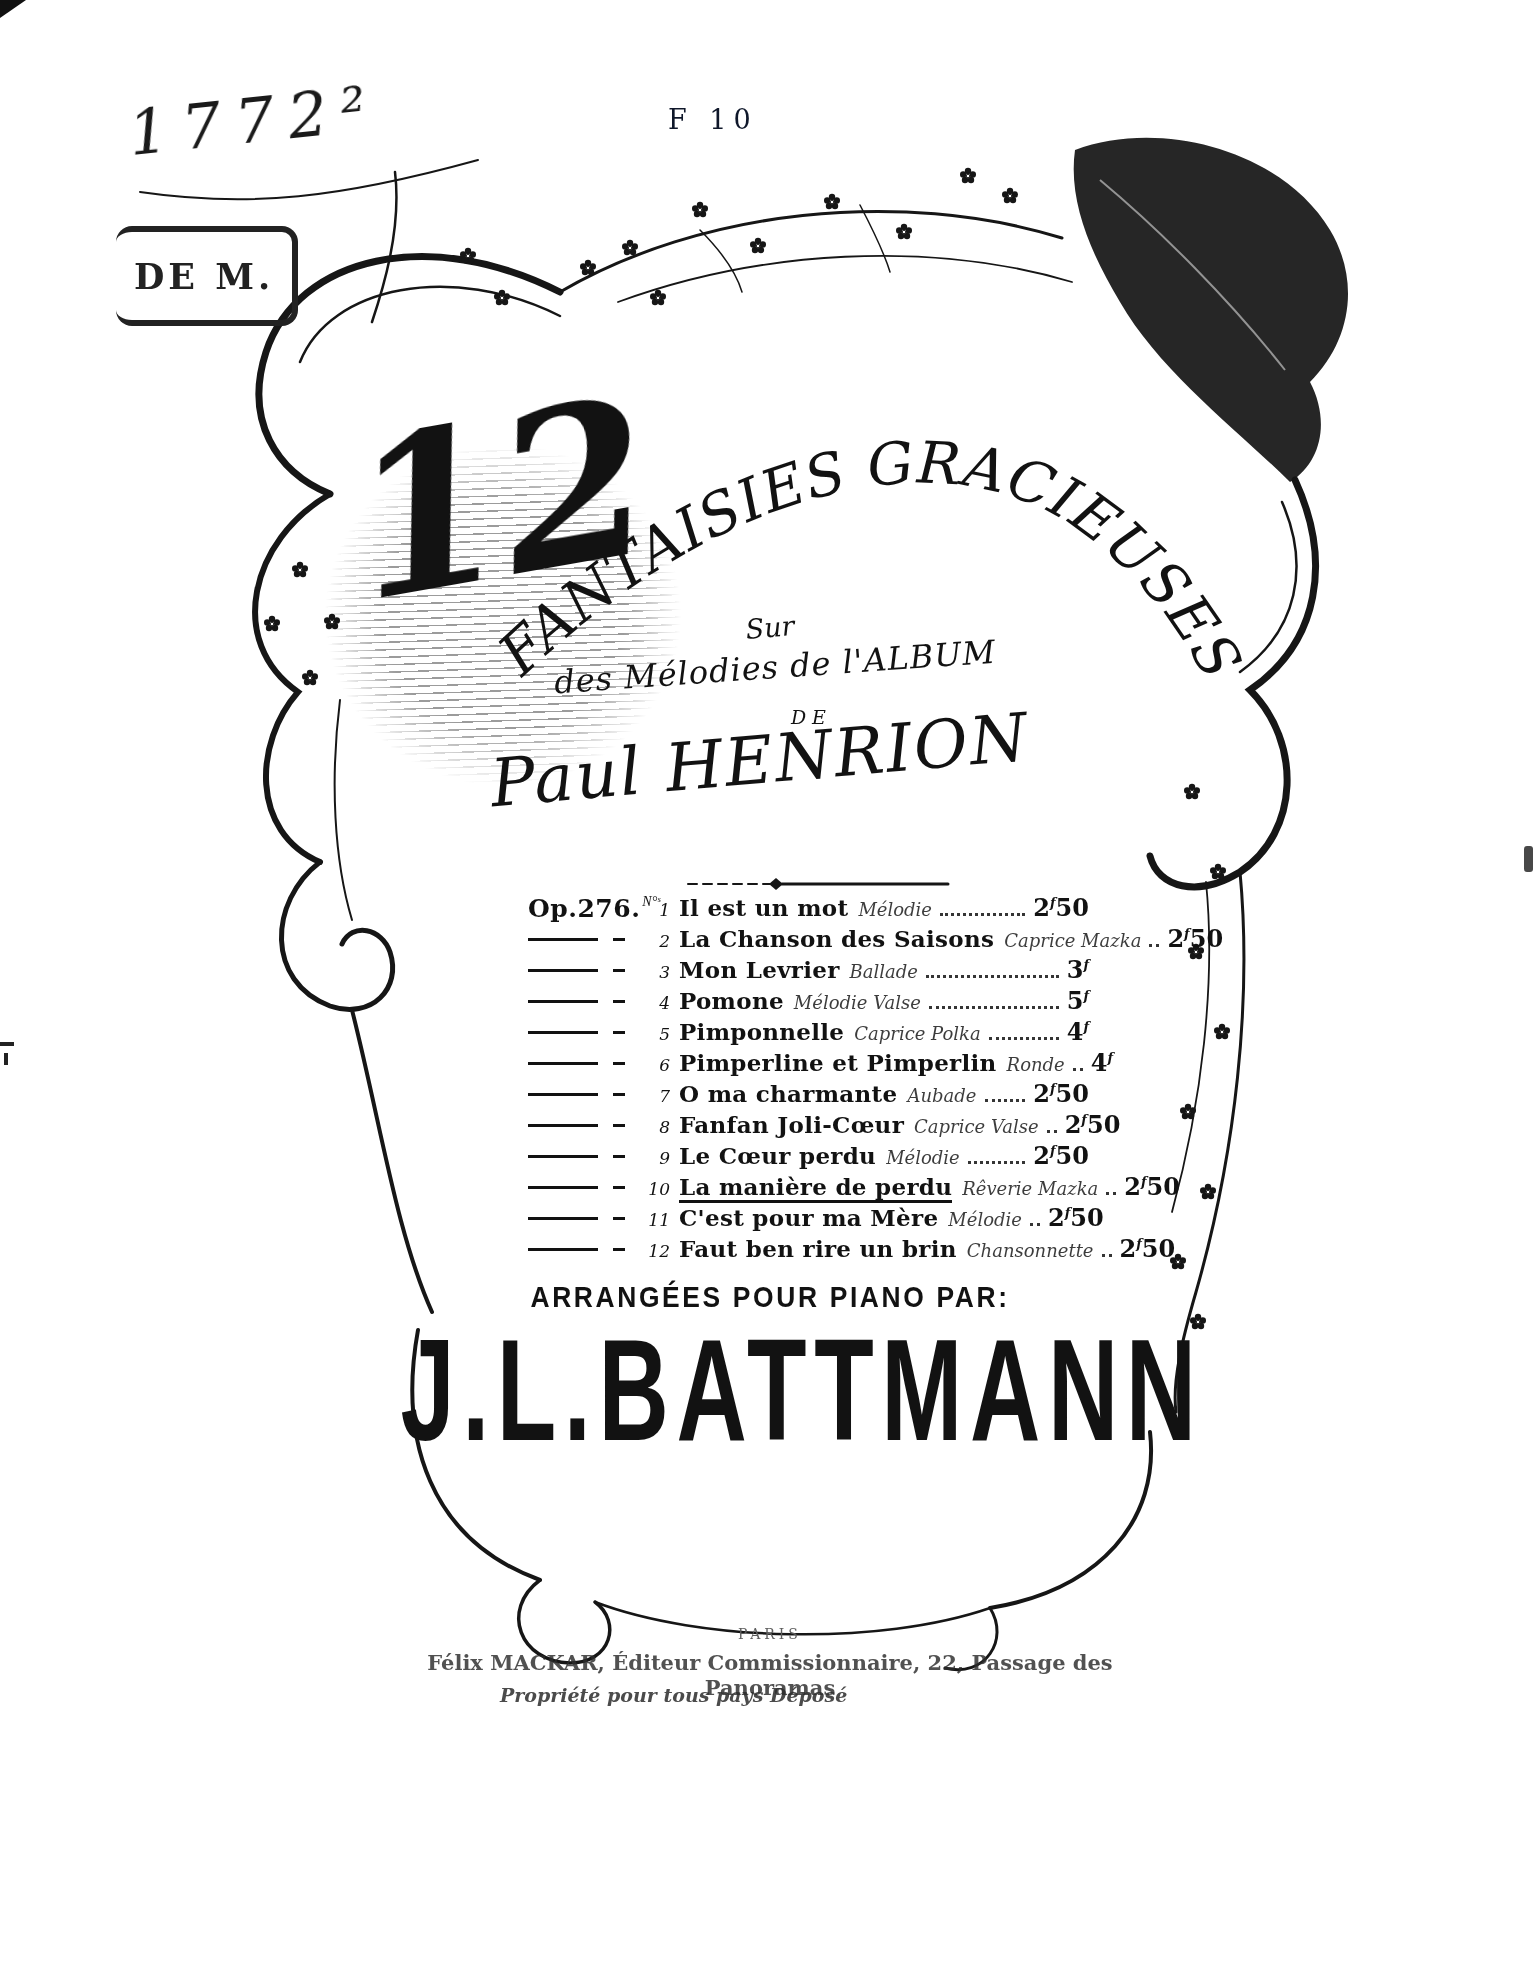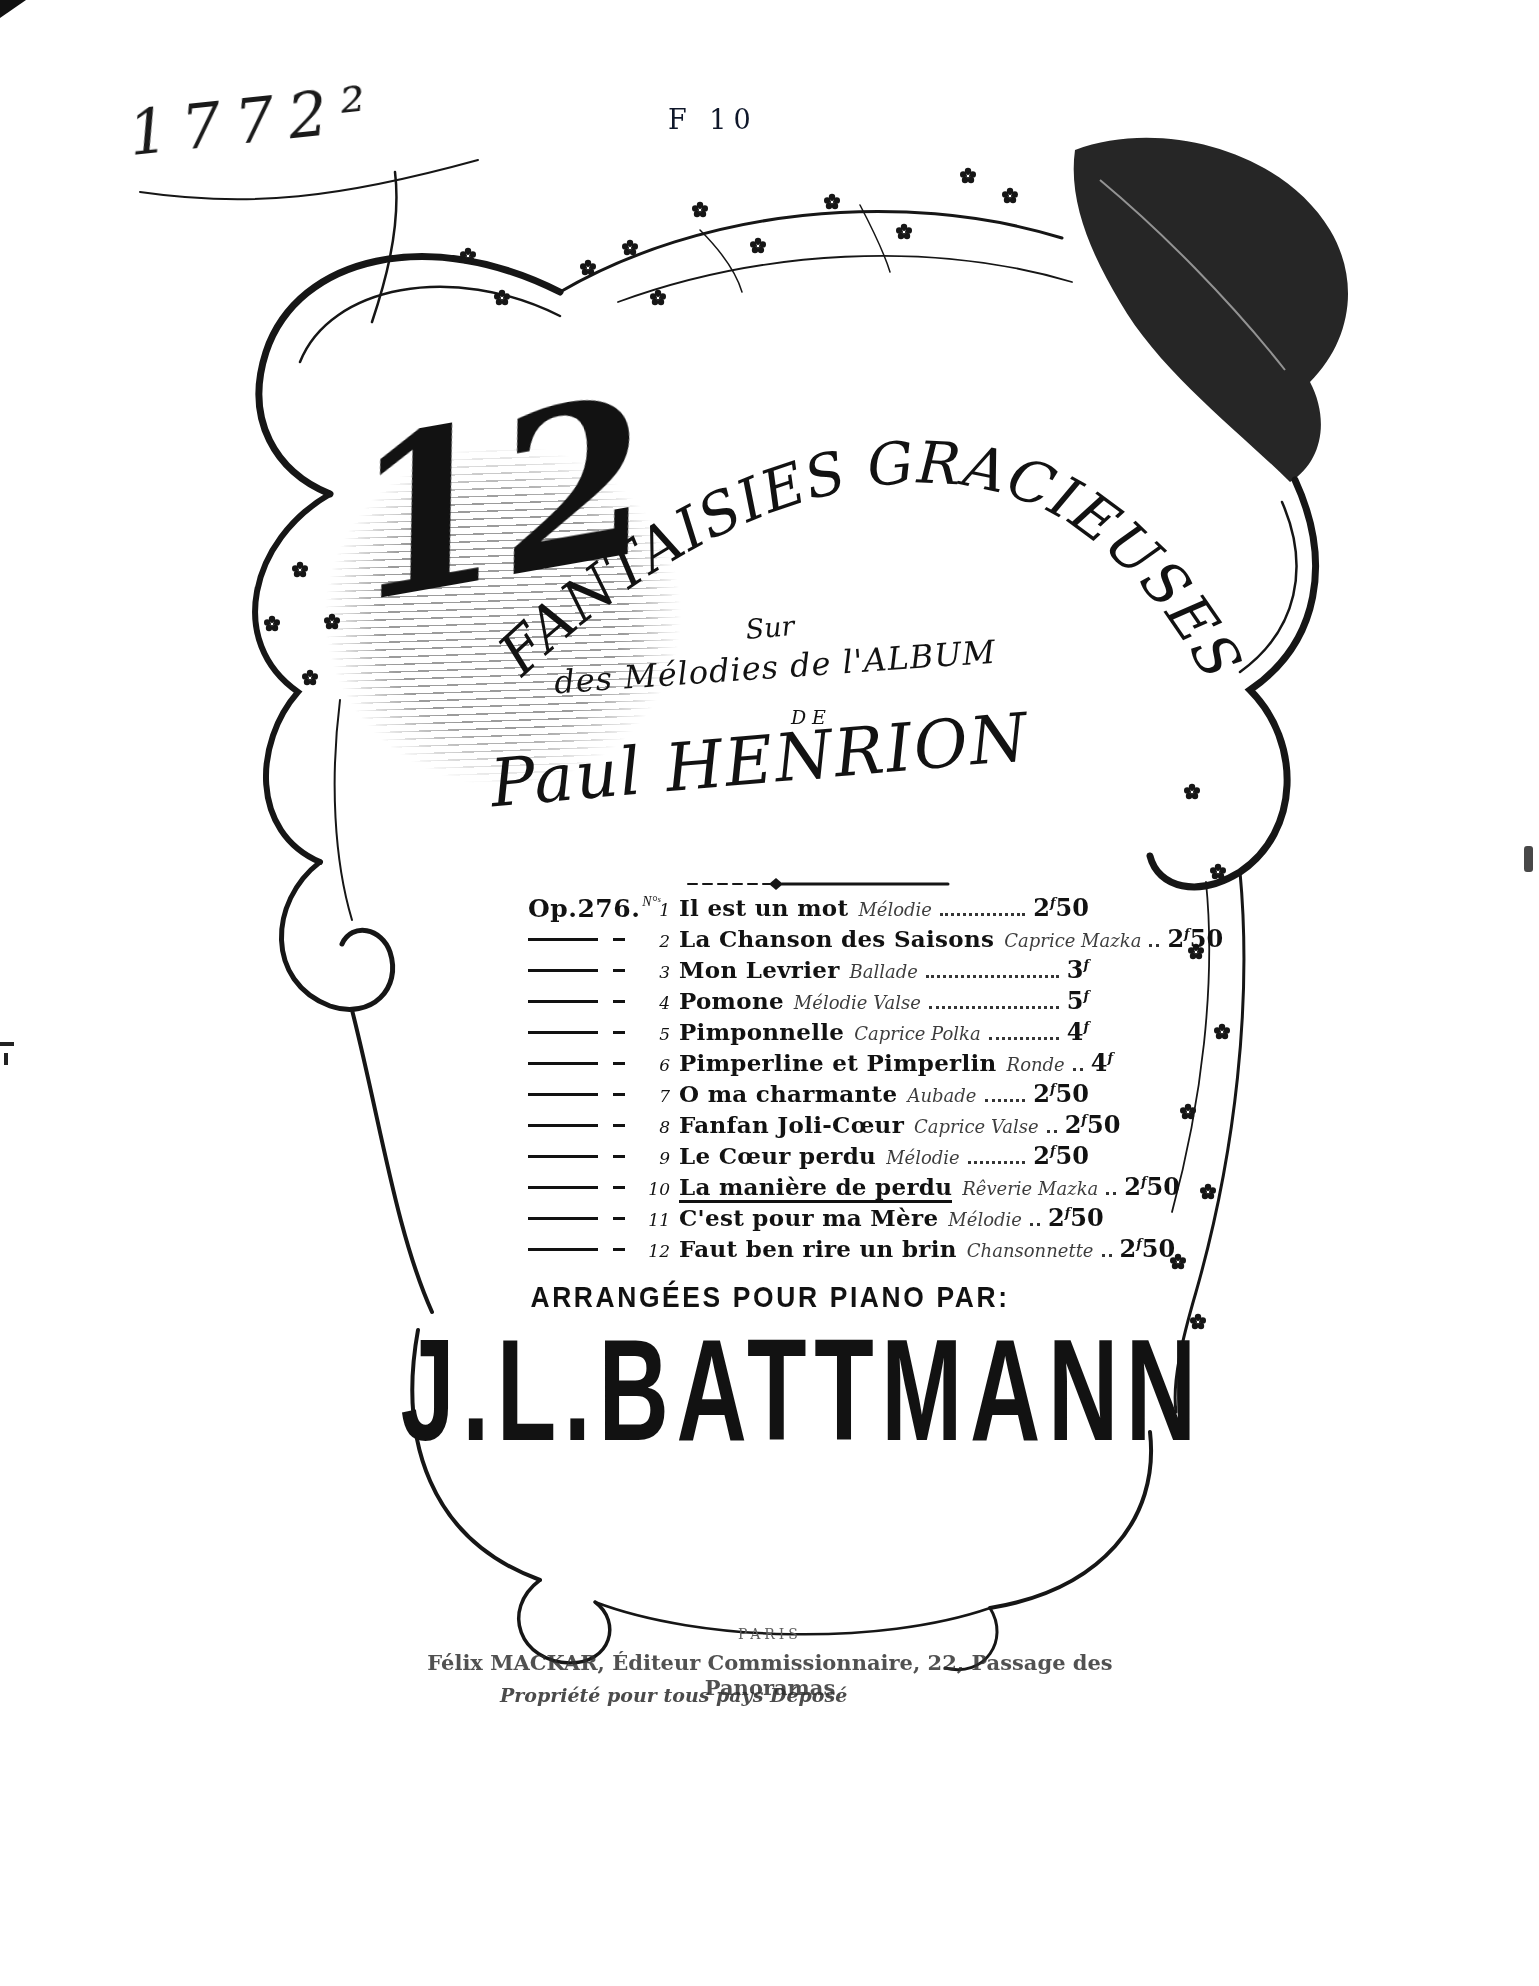--- a/index.html
+++ b/index.html
@@ -174,20 +174,23 @@
     </text>
   </svg>
 
   <div class="abs artifact-tl"></div>
   <div class="abs artifact-left"></div>
   <div class="abs artifact-left2"></div>
   <div class="abs artifact-right"></div>
 
   <div class="abs handwriting">1772²</div>
   <div class="abs plate-number">F 10</div>
+  <div class="abs stamp">
+    <span>DE M.</span>
+  </div>
 
   <div class="abs hatch"></div>
   <div class="abs count">12</div>
   <div class="abs sur">Sur</div>
   <div class="abs subtitle">des Mélodies de l'ALBUM</div>
   <div class="abs de">DE</div>
   <div class="abs composer">Paul HENRION</div>
 
   <div class="abs pieces">
 

